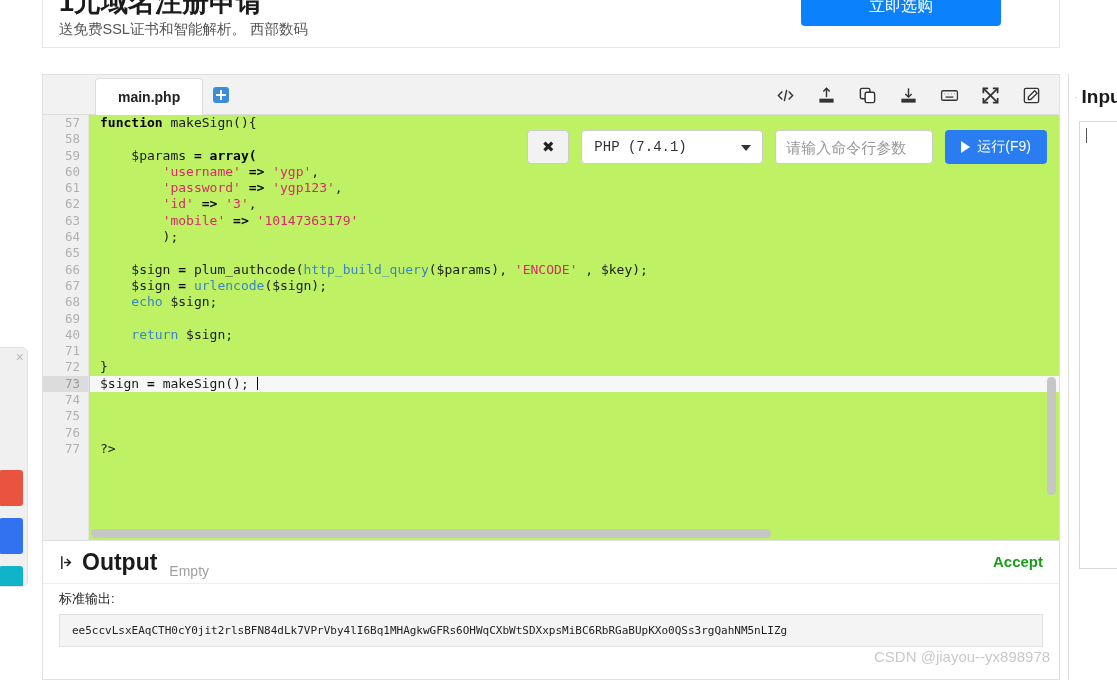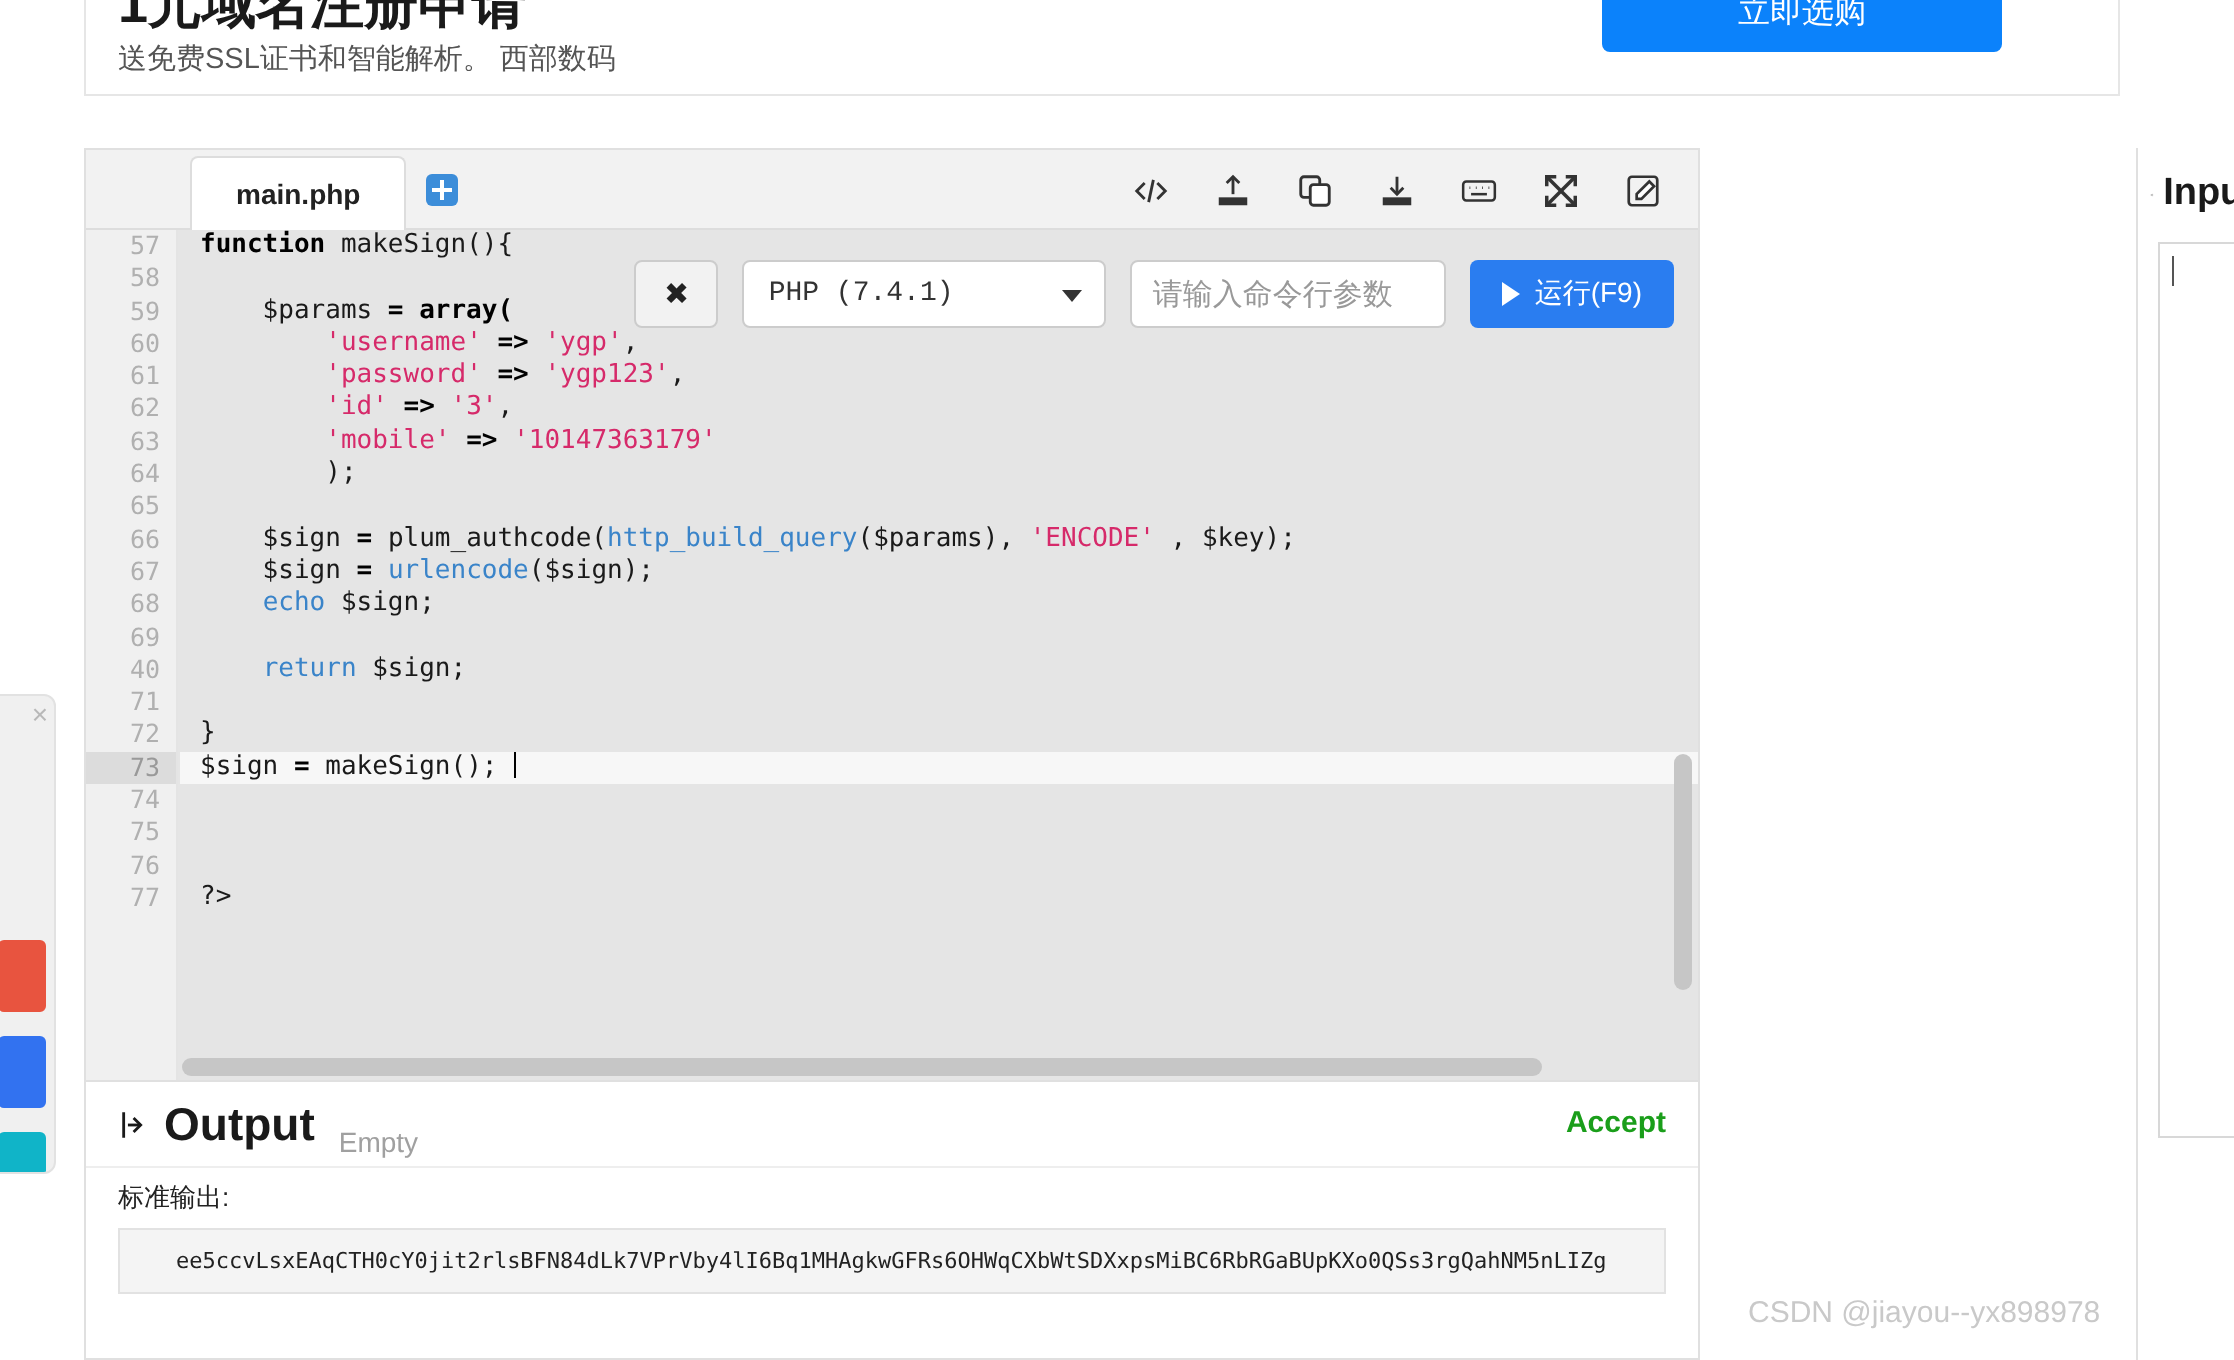--- a/index.html
+++ b/index.html
@@ -51,21 +51,21 @@
     width: 200px; height: 40px;
     background: #0b82fb; color: #fff;
     border: none; border-radius: 4px;
     font-size: 16px; font-family: "Liberation Sans", sans-serif;
     cursor: pointer;
   }
 
   
   .ide-card {
     position: absolute; left: 42px; top: 74px;
-    width: 808px; height: 606px;
+    width: 1018px; height: 606px;
     background: #fff; border: 1px solid #e0e0e0;
   }
 
   
   .tab-strip {
     position: relative;
     height: 40px; background: #f2f2f2;
     border-bottom: 1px solid #ddd;
   }
   .tab {
@@ -140,21 +140,21 @@
   }
   .run-tri {
     width: 0; height: 0;
     border-top: 6px solid transparent; border-bottom: 6px solid transparent;
     border-left: 9px solid #fff;
   }
 
   
   .editor {
     position: relative;
-    height: 425px; background: #e5e5e5; overflow: hidden;
+    height: 425px; background: #bef264; overflow: hidden;
   }
   .gutter {
     position: absolute; left: 0; top: 0;
     width: 46px; height: 425px;
     background: #f0f0f0;
     border-right: 1px solid #e4e4e4;
   }
   .gutter-line {
     height: 16.3px; line-height: 16.3px;
     text-align: right; padding-right: 8px;
@@ -210,21 +210,21 @@
     font-size: 15px; font-weight: bold; color: #1a9e1a;
     cursor: pointer; text-decoration: none;
   }
   .out-label {
     padding: 0 16px; font-size: 13px; color: #222;
     border-top: 1px solid #eee; padding-top: 6px;
   }
   .out-box {
     margin: 6px 16px 0 16px;
     background: #f4f4f4; border: 1px solid #e2e2e2;
-    padding: 9px 28px;
+    padding: 9px 12px;
     font-family: "DejaVu Sans Mono", monospace;
     font-size: 11px; color: #222;
     white-space: nowrap; overflow: hidden;
   }
 
   
   .input-panel {
     position: absolute; left: 1068px; top: 74px;
     width: 60px; height: 606px;
     background: #fff;

